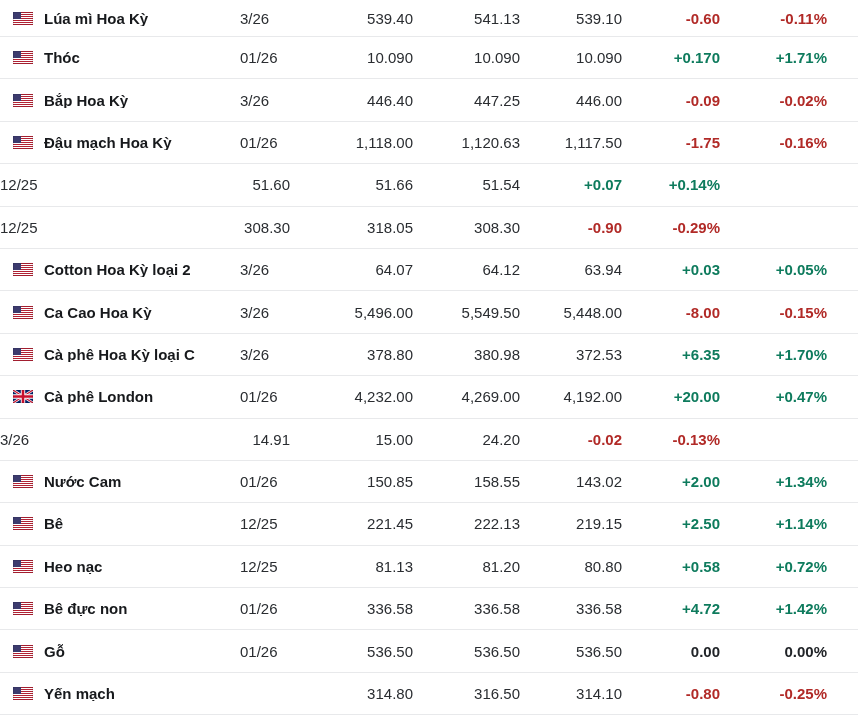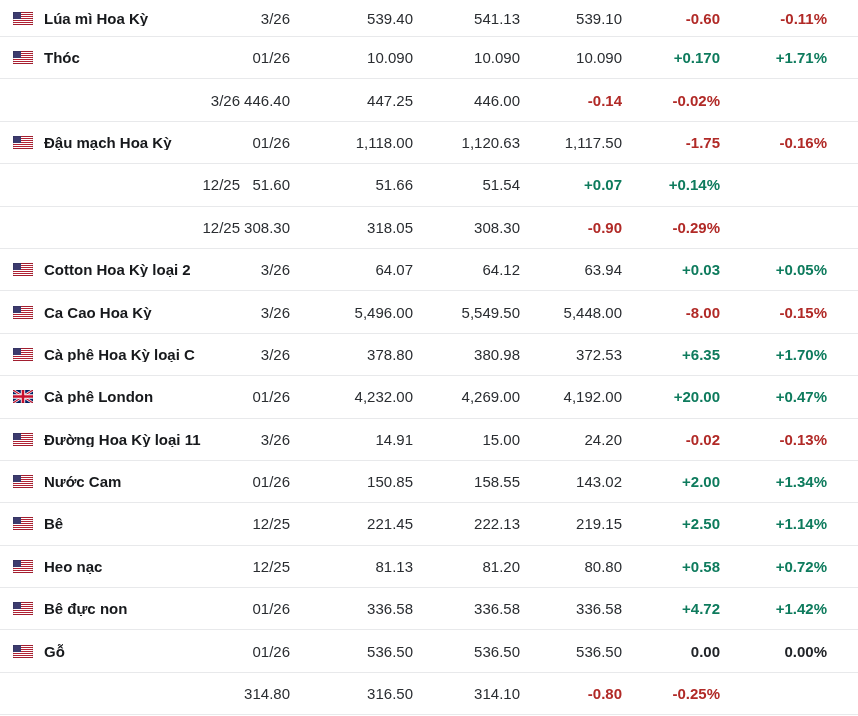--- a/index.html
+++ b/index.html
@@ -44,21 +44,21 @@
     height: 13px;
     flex: 0 0 auto;
     display: inline-block;
   }
   .flag svg { display: block; }
   .name {
     font-weight: 600;
     color: #17191c;
   }
   .c-month {
-    text-align: right;
+    text-align: left;
     color: #2a2d31;
     font-weight: 400;
   }
   .c-num {
     text-align: right;
     color: #2a2d31;
     font-weight: 400;
     font-variant-numeric: tabular-nums;
   }
   .c-chg, .c-pct { font-weight: 600; padding-left: 15px; }
@@ -120,25 +120,44 @@
     </div>
     <div class="cell c-month">01/26</div>
     <div class="cell c-num c-last">10.090</div>
     <div class="cell c-num c-high">10.090</div>
     <div class="cell c-num c-low">10.090</div>
     <div class="cell c-num c-chg up">+0.170</div>
     <div class="cell c-num c-pct up">+1.71%</div>
   </div>
 
   <div class="row">
+    <div class="cell c-name">
+      <span class="flag">
+          <svg width="20" height="13" viewBox="0 0 20 13" xmlns="http://www.w3.org/2000/svg">
+            <rect width="20" height="13" fill="#ffffff"></rect>
+            <g fill="#B22234">
+              <rect y="0" width="20" height="1"></rect>
+              <rect y="2" width="20" height="1"></rect>
+              <rect y="4" width="20" height="1"></rect>
+              <rect y="6" width="20" height="1"></rect>
+              <rect y="8" width="20" height="1"></rect>
+              <rect y="10" width="20" height="1"></rect>
+              <rect y="12" width="20" height="1"></rect>
+            </g>
+            <rect width="8" height="7" fill="#3C3B6E"></rect>
+            <rect x="0.25" y="0.25" width="19.5" height="12.5" fill="none" stroke="rgba(0,0,0,0.18)" stroke-width="0.5"></rect>
+          </svg>
+        </span>
+      <span class="name">Bắp Hoa Kỳ</span>
+    </div>
     <div class="cell c-month">3/26</div>
     <div class="cell c-num c-last">446.40</div>
     <div class="cell c-num c-high">447.25</div>
     <div class="cell c-num c-low">446.00</div>
-    <div class="cell c-num c-chg down">-0.14</div>
+    <div class="cell c-num c-chg down">-0.09</div>
     <div class="cell c-num c-pct down">-0.02%</div>
   </div>
 
   <div class="row">
     <div class="cell c-name">
       <span class="flag">
           <svg width="20" height="13" viewBox="0 0 20 13" xmlns="http://www.w3.org/2000/svg">
             <rect width="20" height="13" fill="#ffffff"></rect>
             <g fill="#B22234">
               <rect y="0" width="20" height="1"></rect>
@@ -281,39 +300,20 @@
     </div>
     <div class="cell c-month">01/26</div>
     <div class="cell c-num c-last">4,232.00</div>
     <div class="cell c-num c-high">4,269.00</div>
     <div class="cell c-num c-low">4,192.00</div>
     <div class="cell c-num c-chg up">+20.00</div>
     <div class="cell c-num c-pct up">+0.47%</div>
   </div>
 
   <div class="row">
-    <div class="cell c-name">
-      <span class="flag">
-          <svg width="20" height="13" viewBox="0 0 20 13" xmlns="http://www.w3.org/2000/svg">
-            <rect width="20" height="13" fill="#ffffff"></rect>
-            <g fill="#B22234">
-              <rect y="0" width="20" height="1"></rect>
-              <rect y="2" width="20" height="1"></rect>
-              <rect y="4" width="20" height="1"></rect>
-              <rect y="6" width="20" height="1"></rect>
-              <rect y="8" width="20" height="1"></rect>
-              <rect y="10" width="20" height="1"></rect>
-              <rect y="12" width="20" height="1"></rect>
-            </g>
-            <rect width="8" height="7" fill="#3C3B6E"></rect>
-            <rect x="0.25" y="0.25" width="19.5" height="12.5" fill="none" stroke="rgba(0,0,0,0.18)" stroke-width="0.5"></rect>
-          </svg>
-        </span>
-      <span class="name">Đường Hoa Kỳ loại 11</span>
-    </div>
     <div class="cell c-month">3/26</div>
     <div class="cell c-num c-last">14.91</div>
     <div class="cell c-num c-high">15.00</div>
     <div class="cell c-num c-low">24.20</div>
     <div class="cell c-num c-chg down">-0.02</div>
     <div class="cell c-num c-pct down">-0.13%</div>
   </div>
 
   <div class="row">
     <div class="cell c-name">
@@ -449,20 +449,39 @@
     </div>
     <div class="cell c-month">01/26</div>
     <div class="cell c-num c-last">536.50</div>
     <div class="cell c-num c-high">536.50</div>
     <div class="cell c-num c-low">536.50</div>
     <div class="cell c-num c-chg flat">0.00</div>
     <div class="cell c-num c-pct flat">0.00%</div>
   </div>
 
   <div class="row">
+    <div class="cell c-name">
+      <span class="flag">
+          <svg width="20" height="13" viewBox="0 0 20 13" xmlns="http://www.w3.org/2000/svg">
+            <rect width="20" height="13" fill="#ffffff"></rect>
+            <g fill="#B22234">
+              <rect y="0" width="20" height="1"></rect>
+              <rect y="2" width="20" height="1"></rect>
+              <rect y="4" width="20" height="1"></rect>
+              <rect y="6" width="20" height="1"></rect>
+              <rect y="8" width="20" height="1"></rect>
+              <rect y="10" width="20" height="1"></rect>
+              <rect y="12" width="20" height="1"></rect>
+            </g>
+            <rect width="8" height="7" fill="#3C3B6E"></rect>
+            <rect x="0.25" y="0.25" width="19.5" height="12.5" fill="none" stroke="rgba(0,0,0,0.18)" stroke-width="0.5"></rect>
+          </svg>
+        </span>
+      <span class="name">Yến mạch</span>
+    </div>
     <div class="cell c-month"></div>
     <div class="cell c-num c-last">314.80</div>
     <div class="cell c-num c-high">316.50</div>
     <div class="cell c-num c-low">314.10</div>
     <div class="cell c-num c-chg down">-0.80</div>
     <div class="cell c-num c-pct down">-0.25%</div>
   </div>
 </div>
 
 </body></html>

